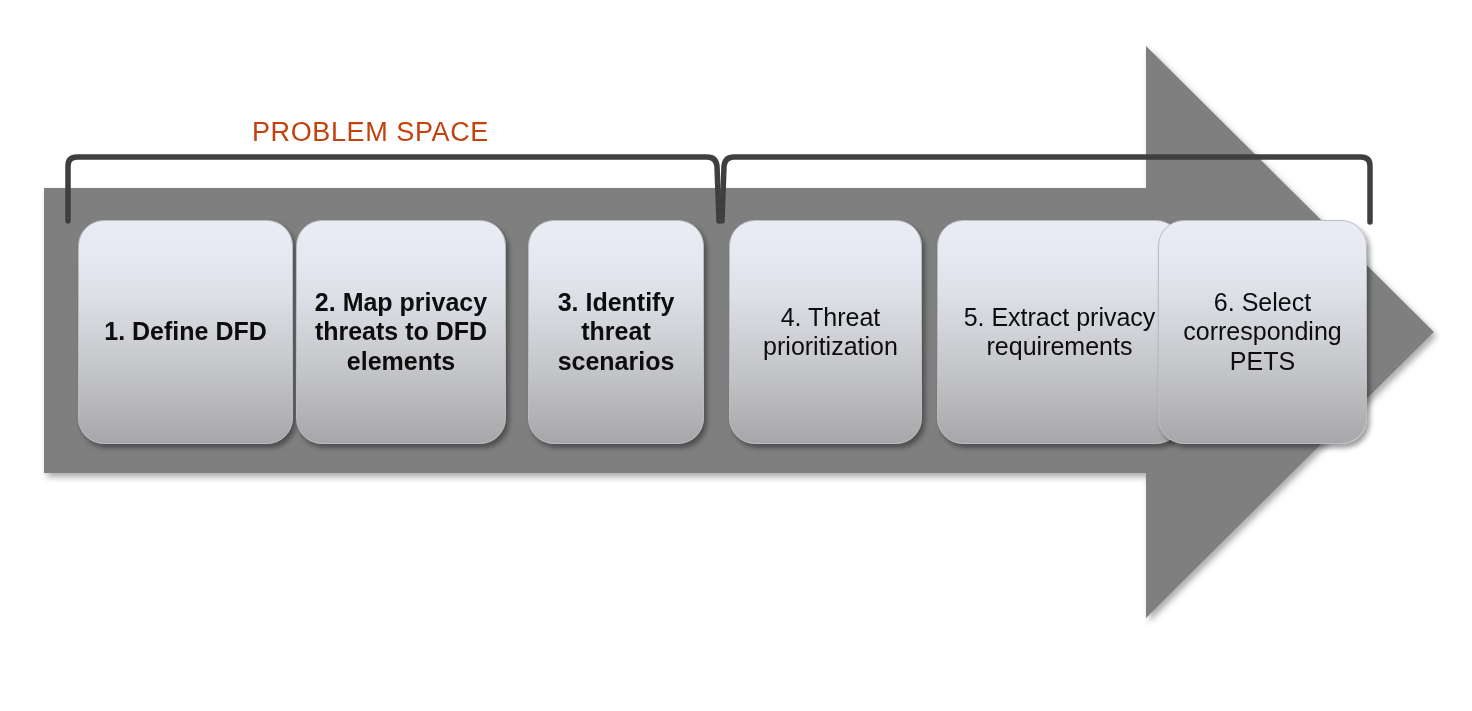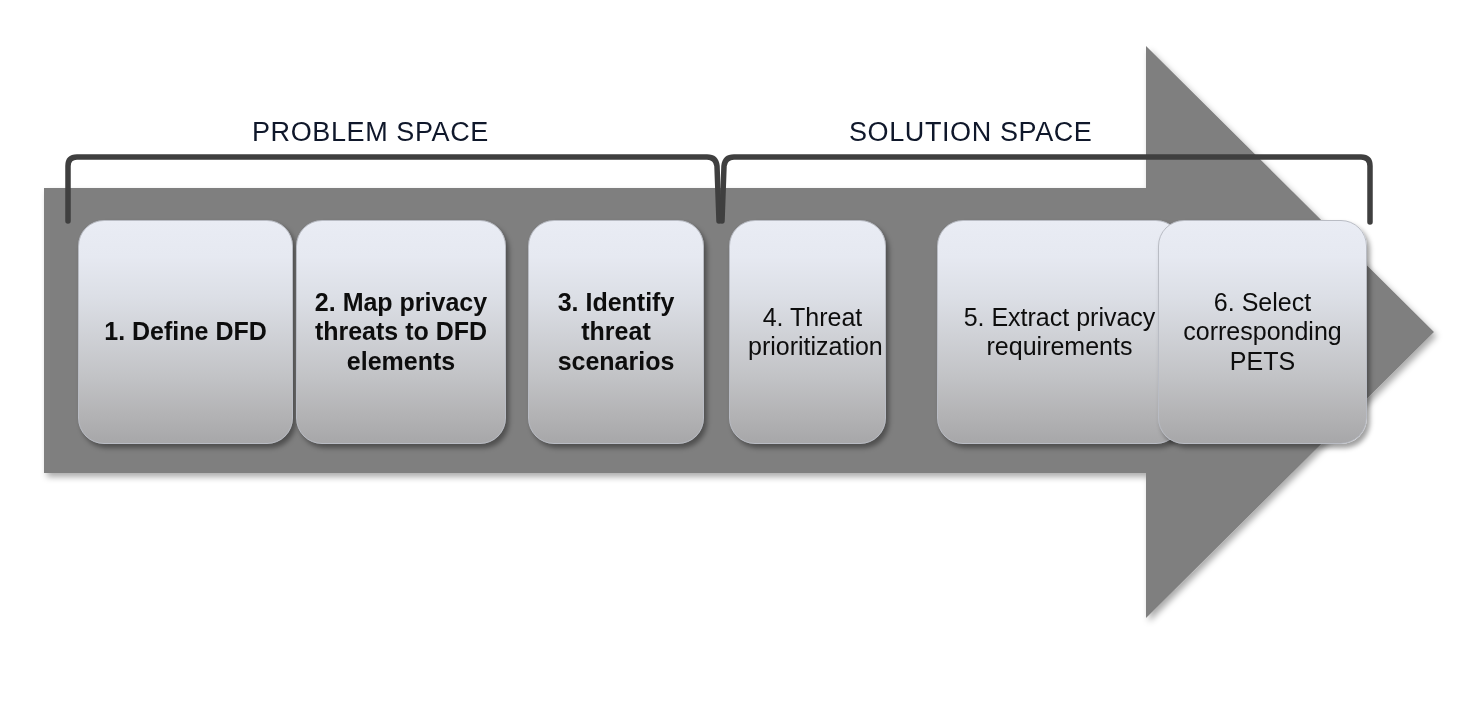--- a/index.html
+++ b/index.html
@@ -26,21 +26,21 @@
     top: 0;
     width: 1472px;
     height: 711px;
   }
 
   
   .brace-label {
     position: absolute;
     font-size: 27px;
     letter-spacing: 0.6px;
-    color: #0f172a;
+    color: #c2410c;
     white-space: nowrap;
     font-weight: 400;
   }
   #label-problem-space {
     left: 252px;
     top: 117px;
   }
   #label-solution-space {
     left: 849px;
     top: 117px;
@@ -118,35 +118,34 @@
     <path d="M 722 221
              L 724 166
              Q 725 157 734 157
              L 1361 157
              Q 1370 157 1370 166
              L 1370 222" fill="none" stroke="#3f3f3f" stroke-width="5.5" stroke-linecap="round" stroke-linejoin="round"></path>
   </svg>
 
   <div class="brace-label" id="label-problem-space">PROBLEM SPACE</div>
 
-  <div class="brace-label" id="label-solution-space">SOLUTION SPACE</div>
 
   <div class="step-box" style="left:78px; width:215px;">
     <div class="step-text bold">1. Define DFD</div>
   </div>
 
   <div class="step-box" style="left:296px; width:210px;">
     <div class="step-text bold">2. Map privacy threats to DFD elements</div>
   </div>
 
   <div class="step-box" style="left:528px; width:176px;">
     <div class="step-text bold">3. Identify threat scenarios</div>
   </div>
 
-  <div class="step-box" style="left:729px; width:157px;padding-left:18px;">
+  <div class="step-box" style="left:729px; width:193px;padding-left:18px;">
     <div class="step-text regular">4. Threat prioritization</div>
   </div>
 
   <div class="step-box" style="left:937px; width:245px;">
     <div class="step-text regular">5. Extract privacy requirements</div>
   </div>
 
   <div class="step-box" style="left:1158px; width:209px;">
     <div class="step-text regular">6. Select corresponding PETS</div>
   </div>

